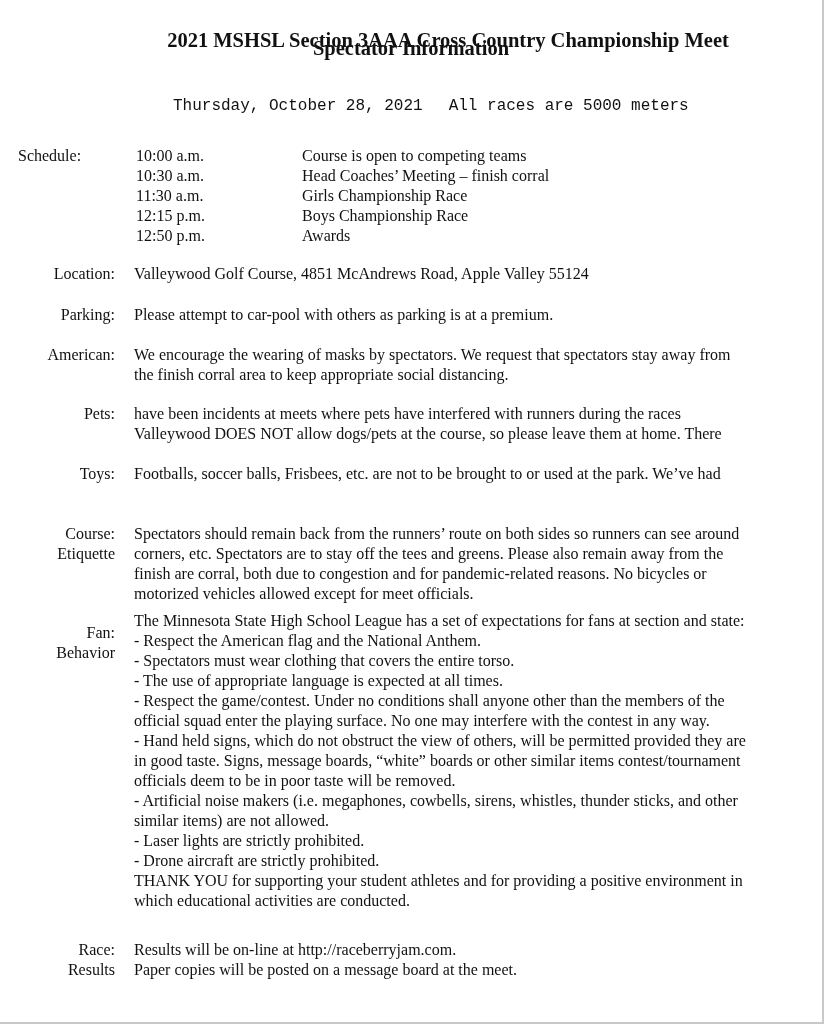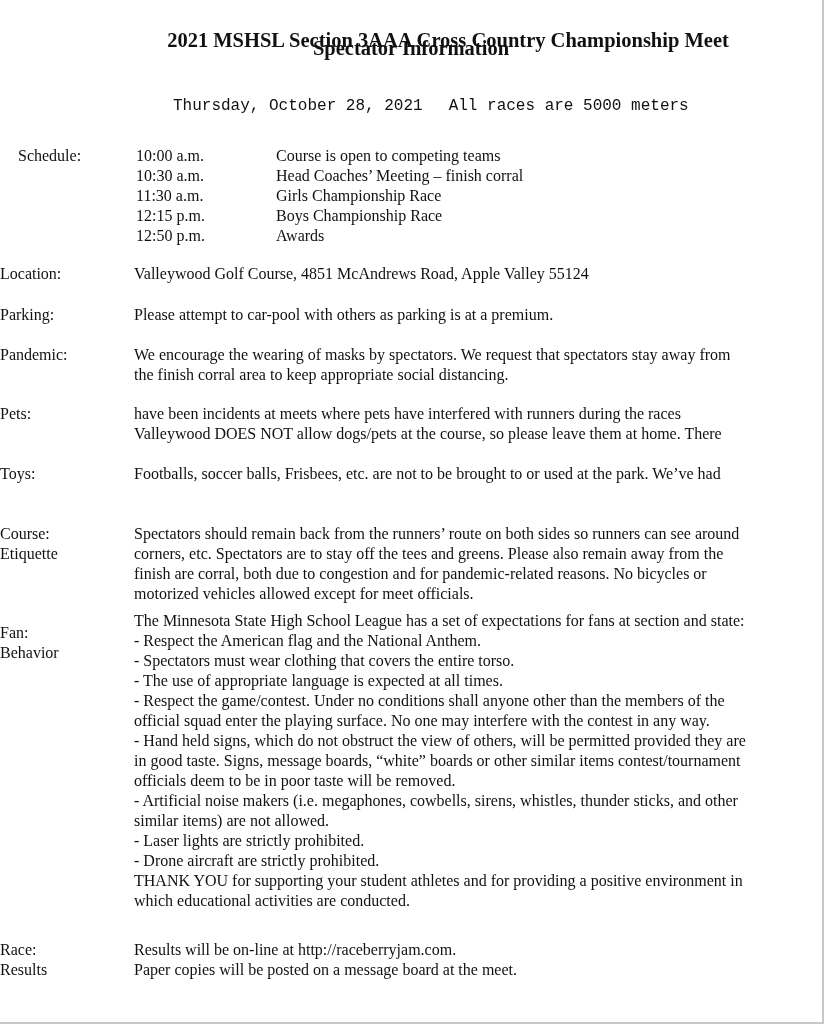--- a/index.html
+++ b/index.html
@@ -7,25 +7,25 @@
     width: 824px; height: 1024px; background: #ffffff; overflow: hidden;
     font-family: "Liberation Serif", serif; color: #111; position: relative;
   }
   .page { position: absolute; left: 0; top: 0; width: 822px; height: 1022px;
     border-right: 2px solid #c8c8c8; border-bottom: 2px solid #c8c8c8; }
   .title { position: absolute; left: 0; width: 822px; text-align: center;
     font-weight: bold; font-size: 20.5px; line-height: 24px; }
   .t1 { top: 28px; margin-left: 37px; } .t2 { top: 36px; }
   .dateline { position: absolute; top: 97px; left: 173px; font-size: 16px; font-family: Liberation Mono, monospace; }
   .dateline span + span { margin-left: 26px; }
-  .lbl { position: absolute; width: 115px; text-align: left; font-size: 16px; line-height: 20px; }
+  .lbl { position: absolute; width: 115px; text-align: right; font-size: 16px; line-height: 20px; }
   .txt { position: absolute; left: 134px; width: 660px; font-size: 16px; line-height: 20px; }
   .sched-label { position: absolute; left: 18px; top: 146px; font-size: 16px; line-height: 20px; }
   .sched { position: absolute; top: 146px; left: 136px; font-size: 16px; line-height: 20px; }
-  .srow { display: flex; }
+  .srow { display: flex; gap: 26px; }
   .stime { width: 140px; }
   .line { display: block; }
 </style>
 </head>
 <body>
 
 <div class="page">
   <div class="title t1">2021 MSHSL Section 3AAA Cross Country Championship Meet</div>
   <div class="title t2">Spectator Information</div>
   <div class="dateline">
@@ -59,21 +59,21 @@
   <div class="lbl" style="top:264px">Location:</div>
   <div class="txt" style="top:264px">
       <span class="line">Valleywood Golf Course, 4851 McAndrews Road, Apple Valley 55124</span>
     </div>
 
   <div class="lbl" style="top:305px">Parking:</div>
   <div class="txt" style="top:305px">
       <span class="line">Please attempt to car-pool with others as parking is at a premium.</span>
     </div>
 
-  <div class="lbl" style="top:345px">Pandemic:</div>
+  <div class="lbl" style="top:345px">American:</div>
   <div class="txt" style="top:345px">
     <span class="line">We encourage the wearing of masks by spectators. We request that spectators stay away from</span>
     <span class="line">the finish corral area to keep appropriate social distancing.</span>
   </div>
 
   <div class="lbl" style="top:404px">Pets:</div>
   <div class="txt" style="top:404px">
     <span class="line">have been incidents at meets where pets have interfered with runners during the races</span>
     <span class="line">Valleywood DOES NOT allow dogs/pets at the course, so please leave them at home. There</span>
   </div>

